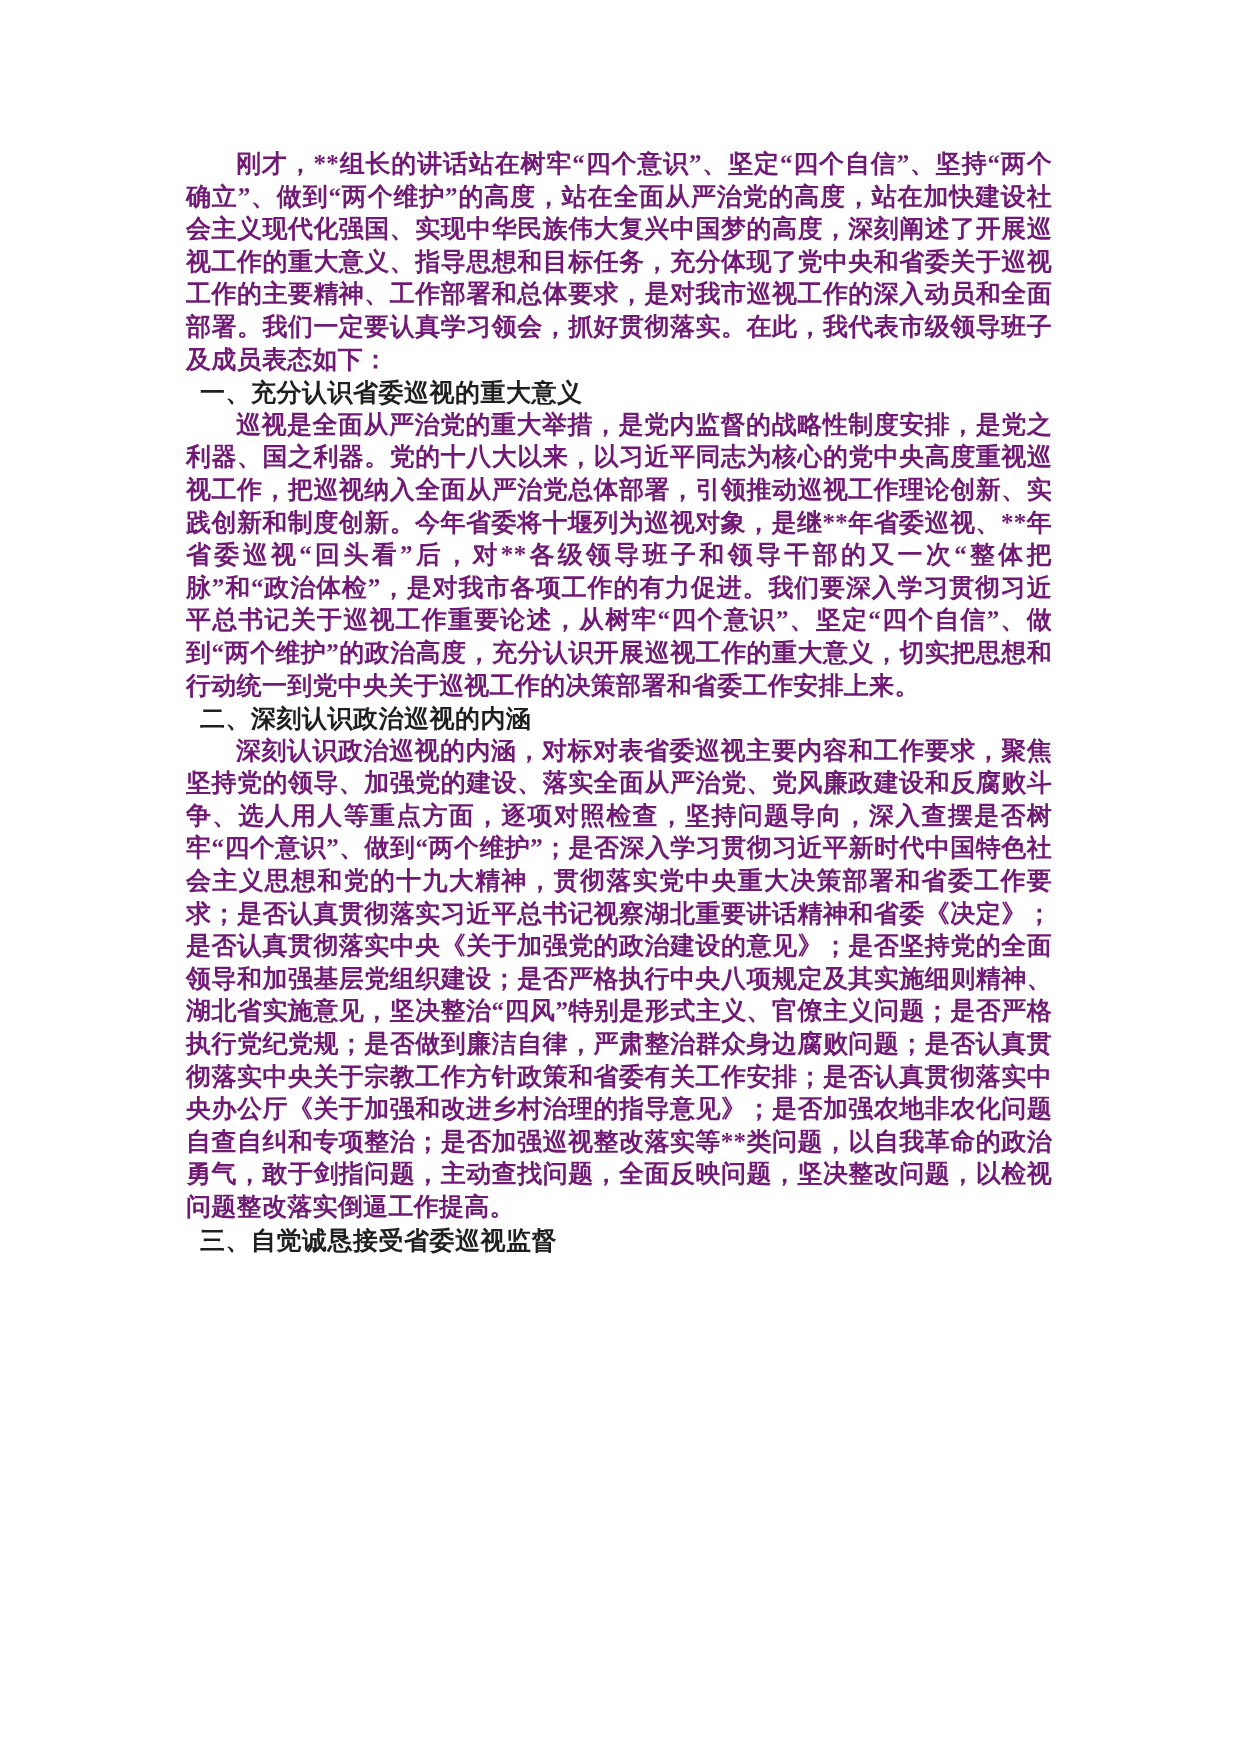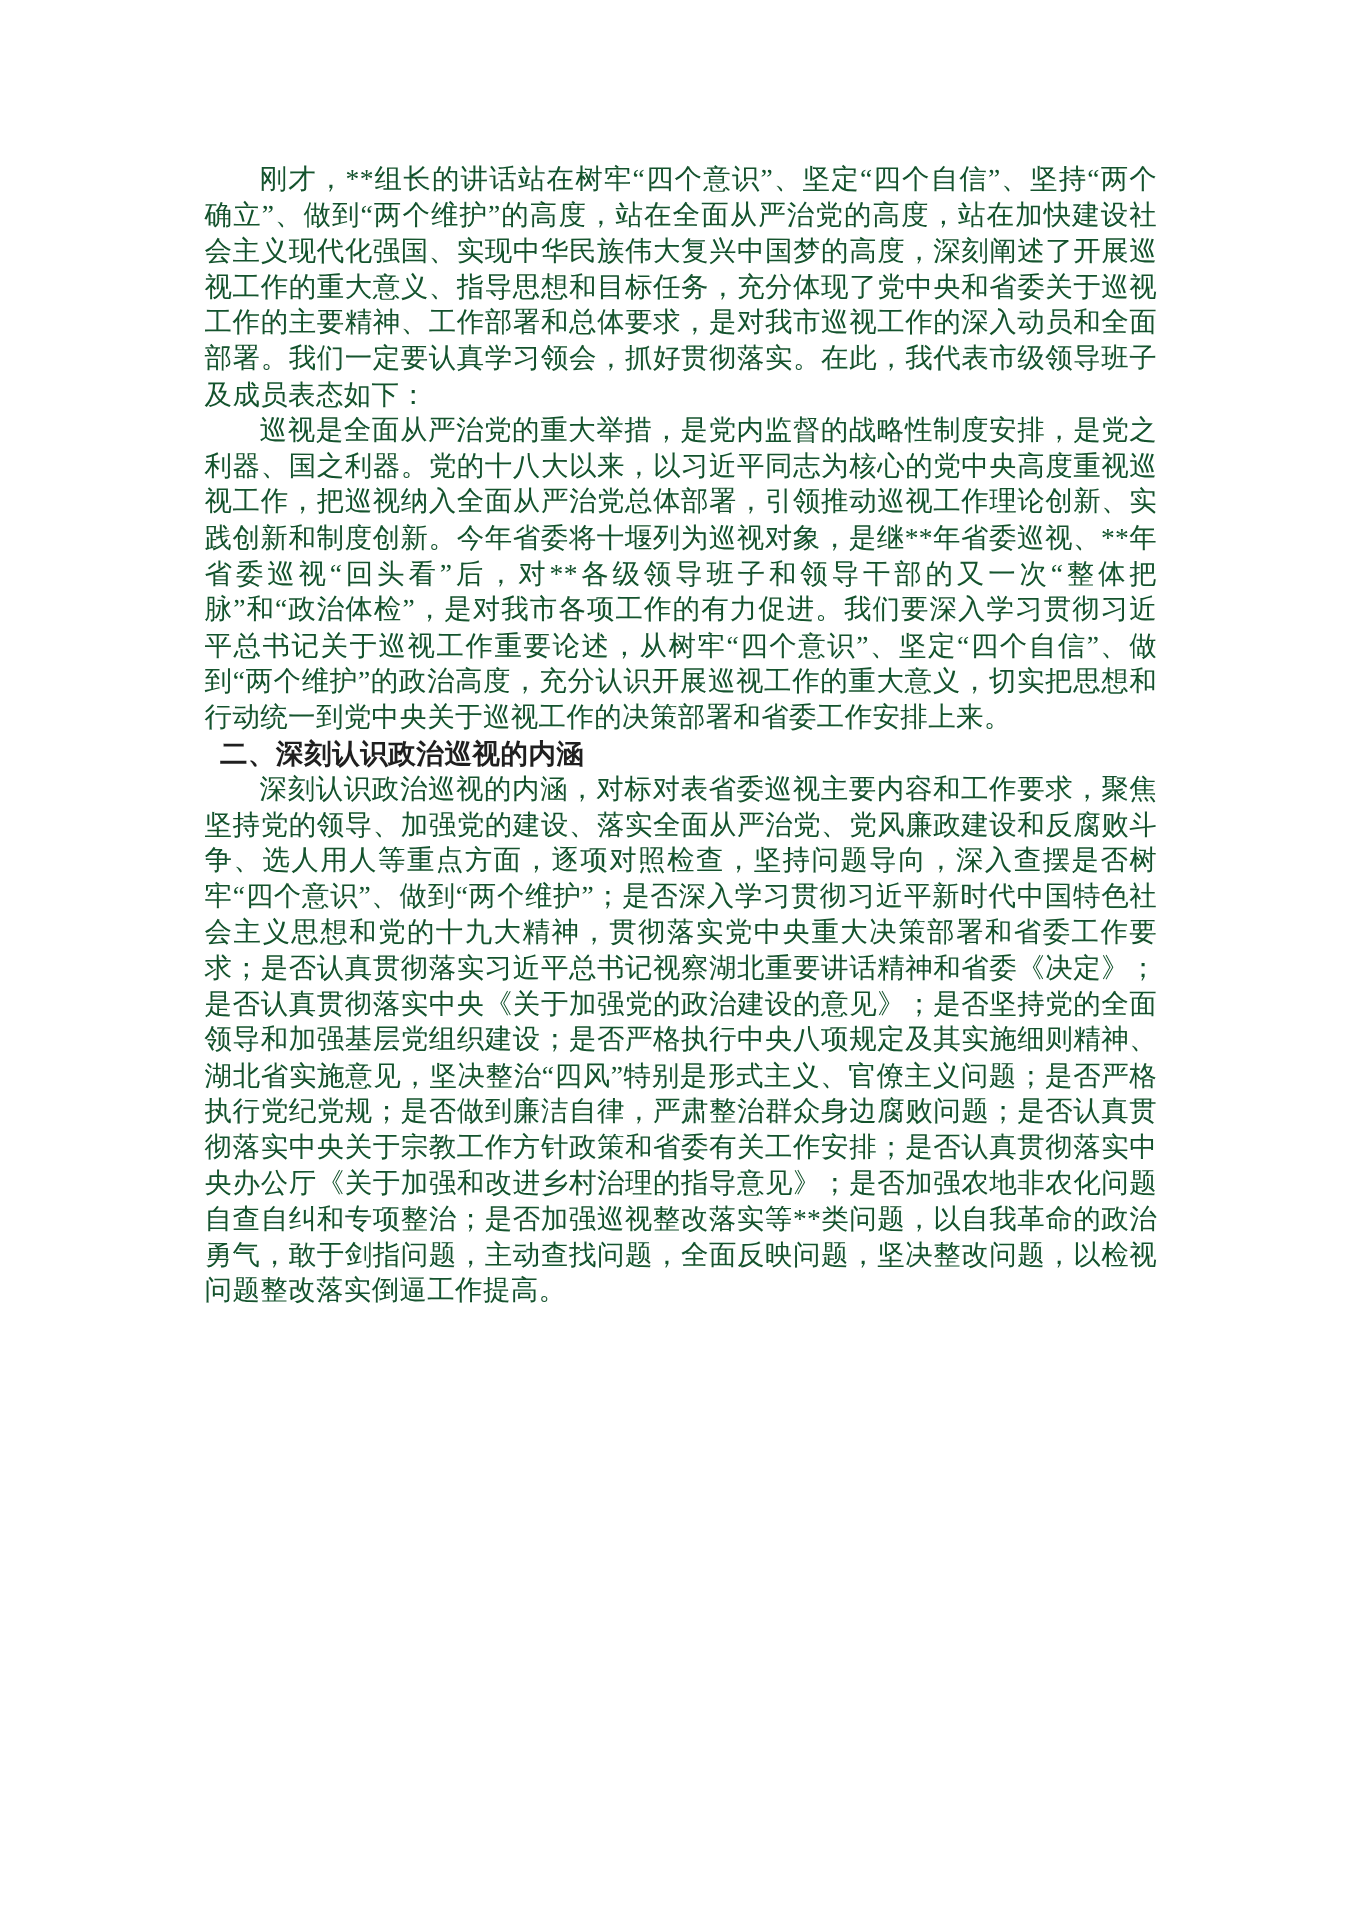--- a/index.html
+++ b/index.html
@@ -20,39 +20,42 @@
     left: 186px;
     top: 148px;
     width: 866px;
   }
   .para {
     margin: 0;
     padding: 0;
     font-family: "Liberation Serif", "DejaVu Serif", serif;
     font-size: 25px;
     line-height: 32.6px;
-    color: #14532d;
+    color: #701a75;
     text-align: justify;
     letter-spacing: 0.3px;
     word-break: break-all;
+    font-weight: bold;
   }
   .para.body {
     text-indent: 50px;
   }
   .para.heading {
     font-family: "Liberation Sans", "DejaVu Sans", sans-serif;
     font-weight: 700;
     color: #1f1f1f;
     text-indent: 14px;
     letter-spacing: 0.5px;
   }
 </style>
 </head>
 <body>
 
 <div class="page">
   <div class="content">
     <p class="para body">刚才，**组长的讲话站在树牢“四个意识”、坚定“四个自信”、坚持“两个确立”、做到“两个维护”的高度，站在全面从严治党的高度，站在加快建设社会主义现代化强国、实现中华民族伟大复兴中国梦的高度，深刻阐述了开展巡视工作的重大意义、指导思想和目标任务，充分体现了党中央和省委关于巡视工作的主要精神、工作部署和总体要求，是对我市巡视工作的深入动员和全面部署。我们一定要认真学习领会，抓好贯彻落实。在此，我代表市级领导班子及成员表态如下：</p>
+    <p class="para heading">一、充分认识省委巡视的重大意义</p>
     <p class="para body">巡视是全面从严治党的重大举措，是党内监督的战略性制度安排，是党之利器、国之利器。党的十八大以来，以习近平同志为核心的党中央高度重视巡视工作，把巡视纳入全面从严治党总体部署，引领推动巡视工作理论创新、实践创新和制度创新。今年省委将十堰列为巡视对象，是继**年省委巡视、**年省委巡视“回头看”后，对**各级领导班子和领导干部的又一次“整体把脉”和“政治体检”，是对我市各项工作的有力促进。我们要深入学习贯彻习近平总书记关于巡视工作重要论述，从树牢“四个意识”、坚定“四个自信”、做到“两个维护”的政治高度，充分认识开展巡视工作的重大意义，切实把思想和行动统一到党中央关于巡视工作的决策部署和省委工作安排上来。</p>
     <p class="para heading">二、深刻认识政治巡视的内涵</p>
     <p class="para body">深刻认识政治巡视的内涵，对标对表省委巡视主要内容和工作要求，聚焦坚持党的领导、加强党的建设、落实全面从严治党、党风廉政建设和反腐败斗争、选人用人等重点方面，逐项对照检查，坚持问题导向，深入查摆是否树牢“四个意识”、做到“两个维护”；是否深入学习贯彻习近平新时代中国特色社会主义思想和党的十九大精神，贯彻落实党中央重大决策部署和省委工作要求；是否认真贯彻落实习近平总书记视察湖北重要讲话精神和省委《决定》；是否认真贯彻落实中央《关于加强党的政治建设的意见》；是否坚持党的全面领导和加强基层党组织建设；是否严格执行中央八项规定及其实施细则精神、湖北省实施意见，坚决整治“四风”特别是形式主义、官僚主义问题；是否严格执行党纪党规；是否做到廉洁自律，严肃整治群众身边腐败问题；是否认真贯彻落实中央关于宗教工作方针政策和省委有关工作安排；是否认真贯彻落实中央办公厅《关于加强和改进乡村治理的指导意见》；是否加强农地非农化问题自查自纠和专项整治；是否加强巡视整改落实等**类问题，以自我革命的政治勇气，敢于剑指问题，主动查找问题，全面反映问题，坚决整改问题，以检视问题整改落实倒逼工作提高。</p>
+    <p class="para heading">三、自觉诚恳接受省委巡视监督</p>
   </div>
 </div>
 
 </body></html>

